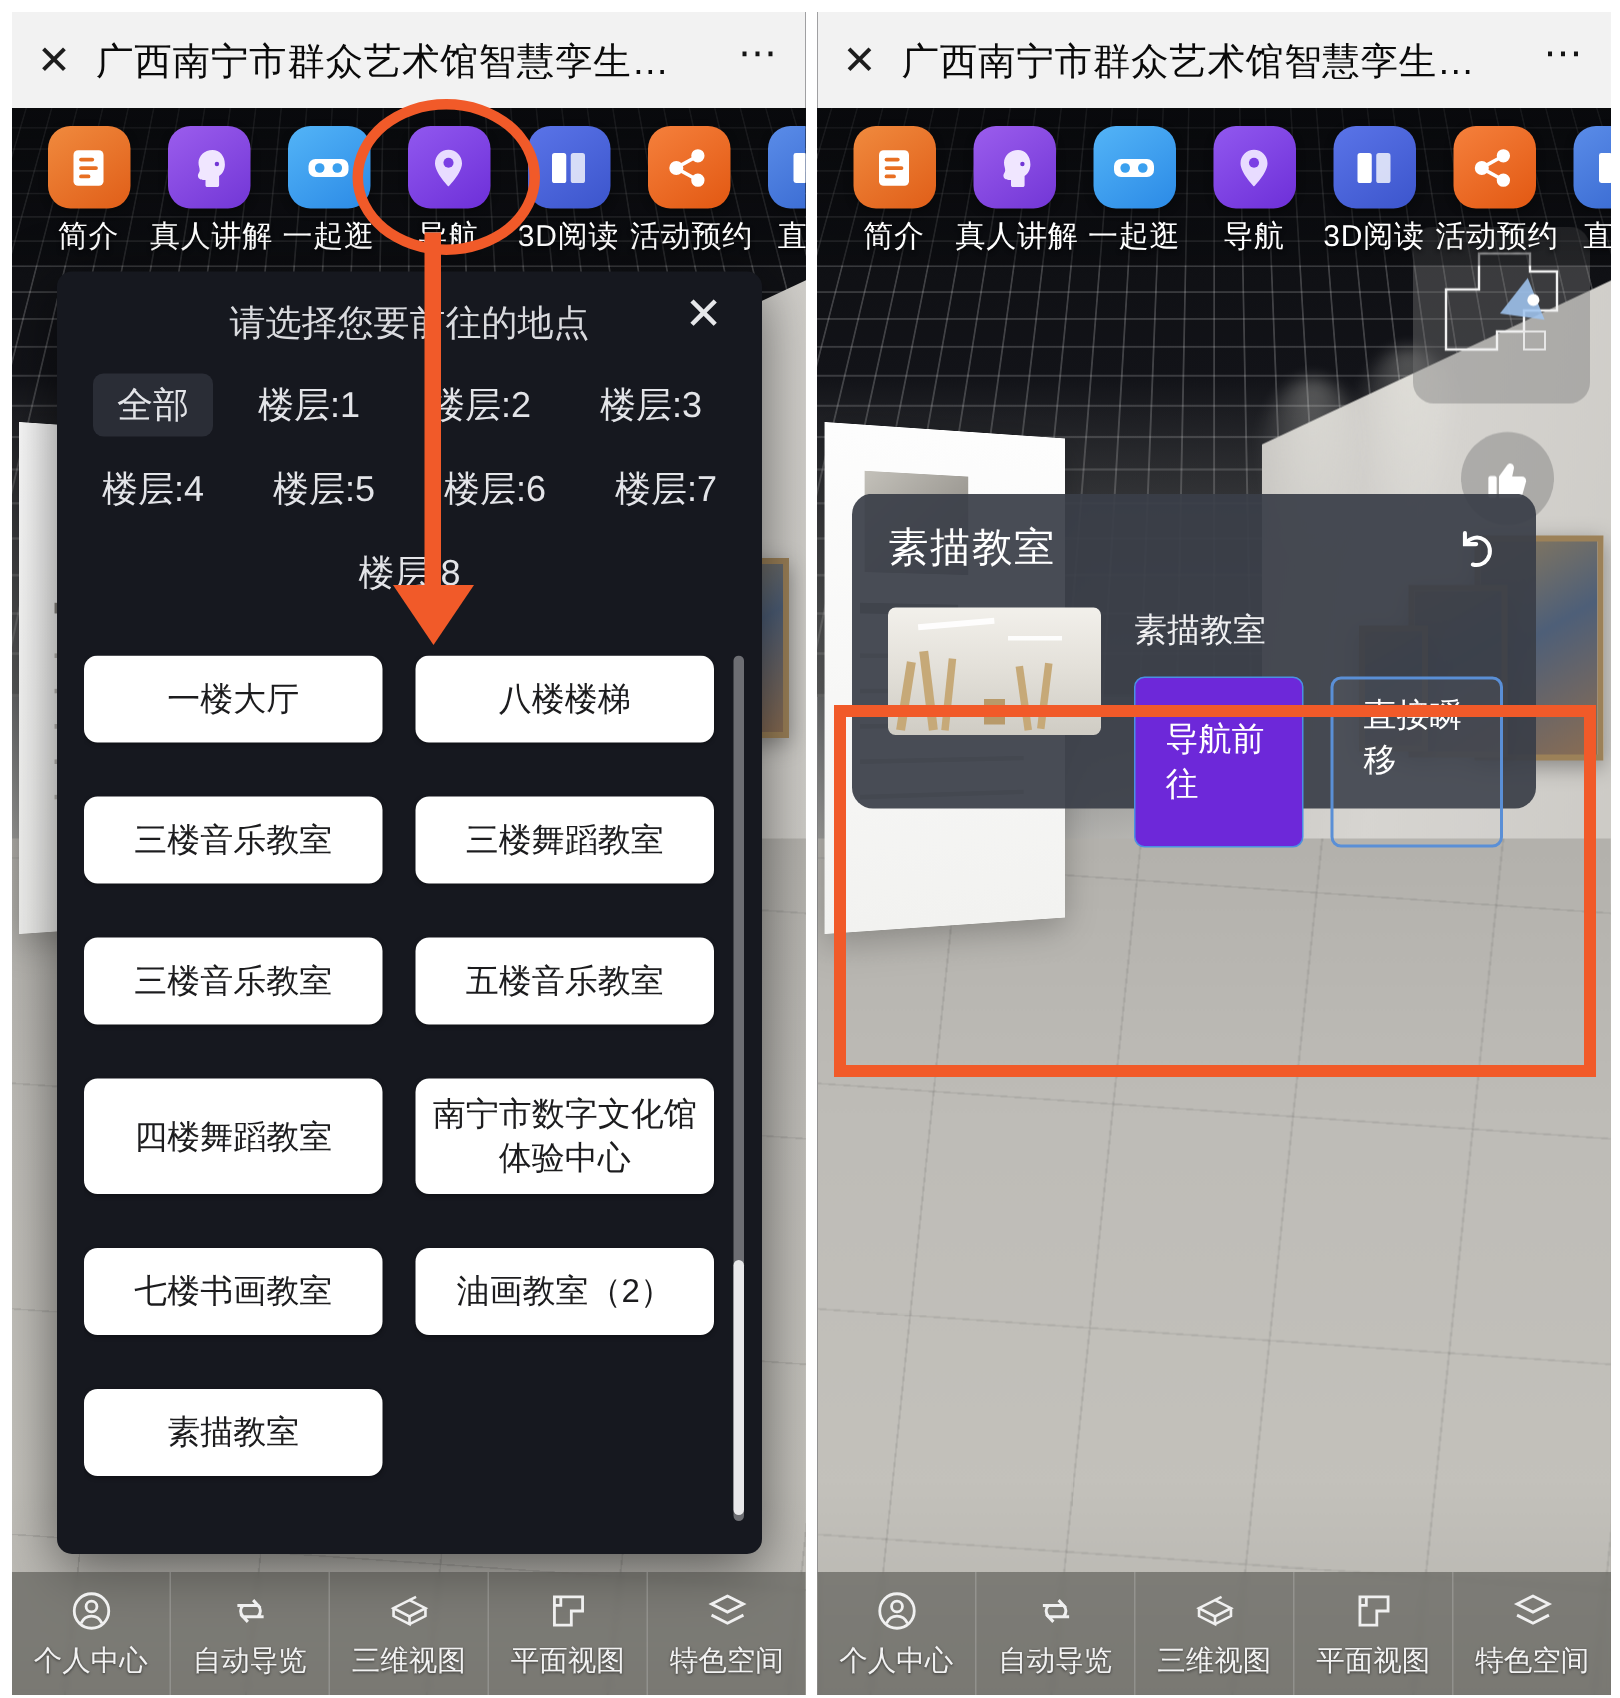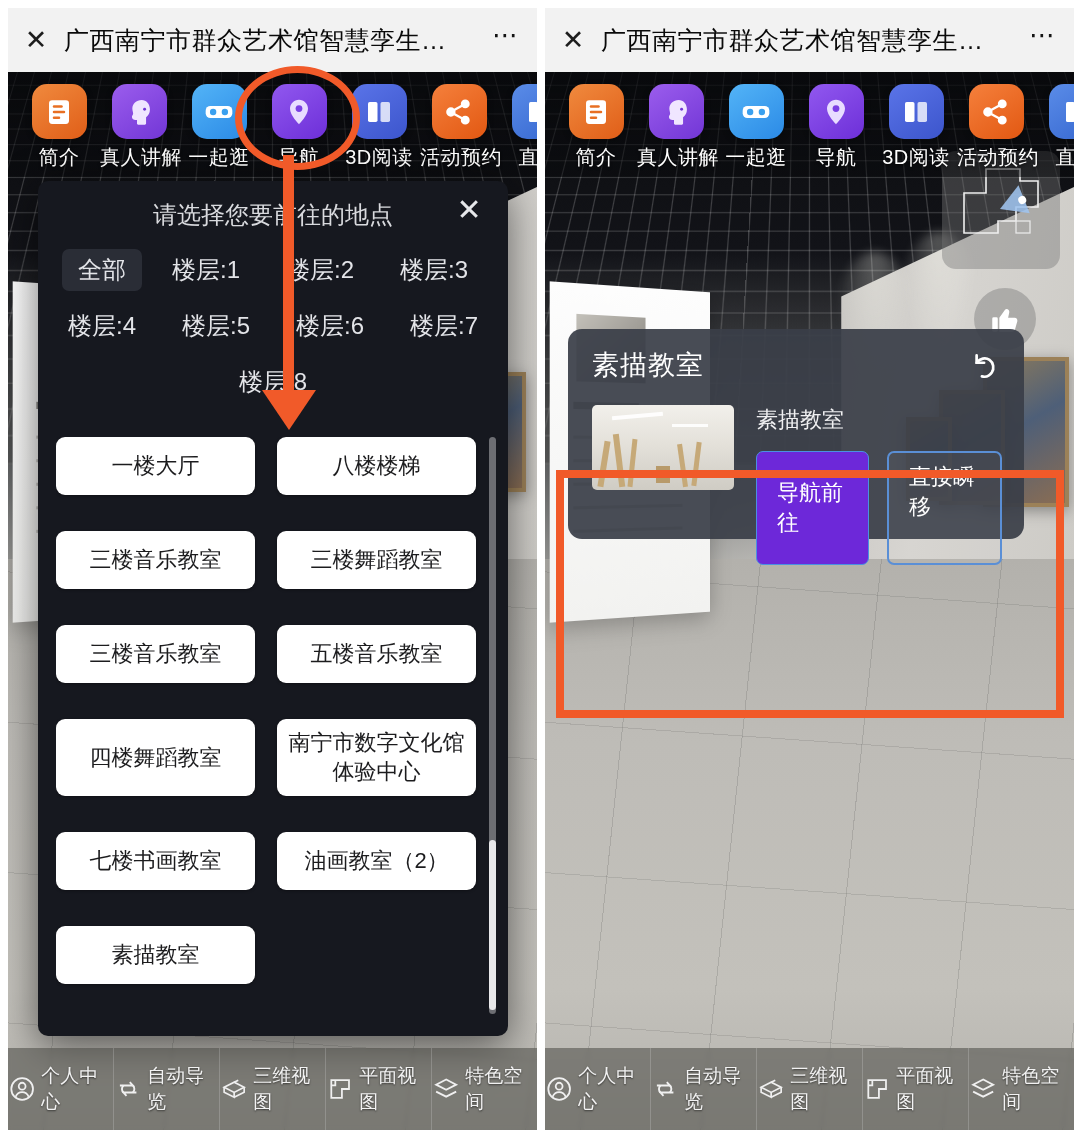--- a/index.html
+++ b/index.html
@@ -218,21 +218,21 @@
     border: 8px solid #f15a29;
   }
 
   
   .tabbar {
     position: absolute; left: 0; right: 0; bottom: 0; height: 82px;
     display: flex; background: rgba(72,72,68,0.55);
     backdrop-filter: blur(2px); z-index: 35;
   }
   .tab {
-    flex: 1; display: flex; align-items: center; justify-content: center;
+    flex: 1; display: flex; flex-direction: column; align-items: center; justify-content: center;
     gap: 5px; border-right: 1px solid rgba(255,255,255,0.18);
   }
   .tab:last-child { border-right: none; }
   .tab .tlbl { font-size: 19px; color: #f2f2f2; text-shadow: 0 1px 2px rgba(0,0,0,.6); }
   .tab svg { display: block; }
 </style>
 </head>
 <body>
 
 <div class="stage">

